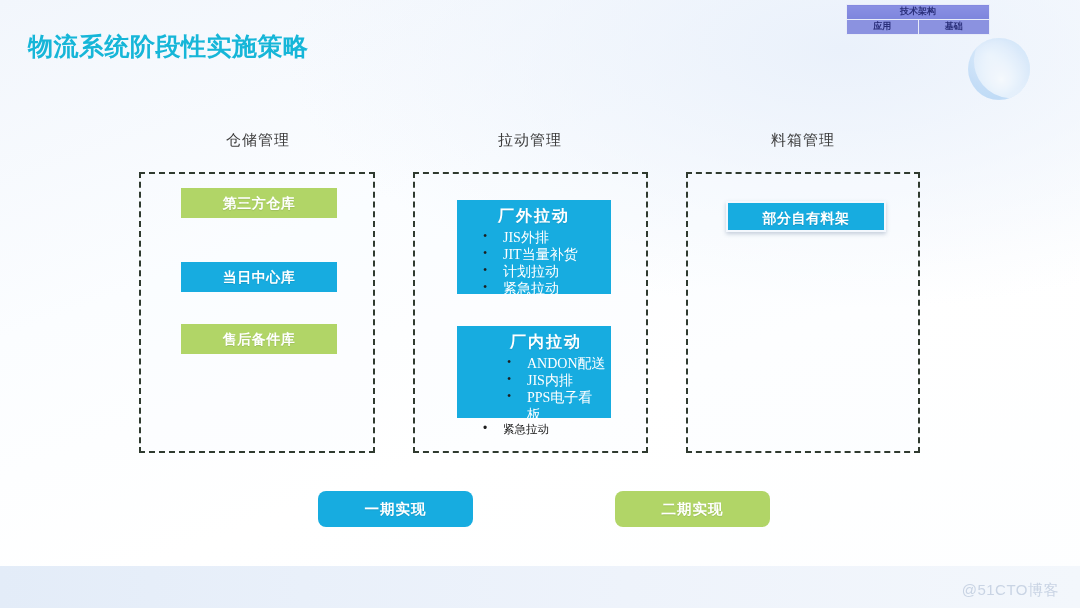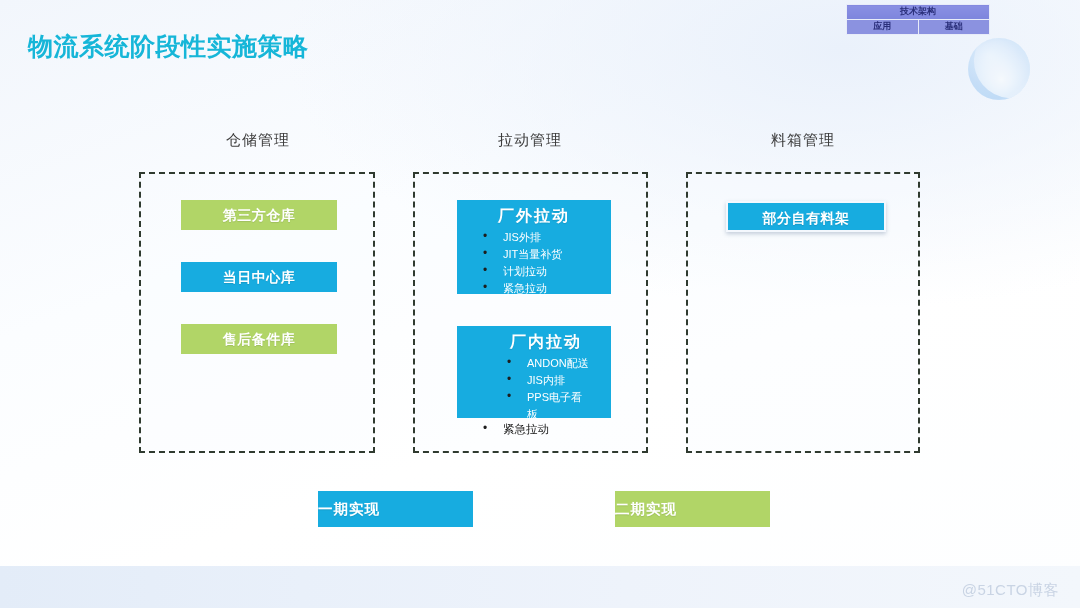--- a/index.html
+++ b/index.html
@@ -129,21 +129,21 @@
     line-height: 30px;
     text-align: center;
     font-size: 14px;
     color: #ffffff;
     font-weight: 700;
     text-shadow: 0 1px 1px rgba(0,0,0,.10);
     letter-spacing: .5px;
   }
   .chip.green { background: #b1d567; }
   .chip.blue  { background: #17ace0; }
-  .chip-0 { top: 26px; }
+  .chip-0 { top: 14px; }
   .chip-1 { top: 88px; }
   .chip-2 { top: 150px; }
 
   
   #chip-shelf {
     position: absolute;
     left: 38px;
     top: 27px;
     width: 160px;
     height: 31px;
@@ -181,24 +181,25 @@
     margin-bottom: 2px;
     text-shadow: 0 1px 1px rgba(0,0,0,.10);
   }
   .group-list {
     margin: 0;
     padding: 0;
     list-style: none;
   }
   .group-list li {
     position: relative;
-    font-size: 11px;
+    font-size: 14px;
     color: #ffffff;
     line-height: 17px;
     padding-left: 46px;
+    font-family: Liberation Serif, serif;
   }
   .group-list li::before {
     content: "\2022";
     position: absolute;
     left: 26px;
     top: -1px;
     font-size: 12px;
     color: #1d1d1d;
   }
   .group-list li.nodot::before { content: ""; }
@@ -224,26 +225,27 @@
     color: #1d1d1d;
   }
 
   
   .legend-chip {
     position: absolute;
     top: 491px;
     width: 155px;
     height: 36px;
     line-height: 36px;
-    text-align: left;
+    text-align: center;
     font-size: 14.5px;
     font-weight: 700;
     color: #ffffff;
     letter-spacing: 1px;
     text-shadow: 0 1px 1px rgba(0,0,0,.10);
+    border-radius: 8px;
   }
   #legend-0 { left: 318px; background: #17ace0; }
   #legend-1 { left: 615px; background: #b1d567; }
 
   
   #watermark {
     position: absolute;
     right: 21px;
     bottom: 8px;
     font-size: 15px;

